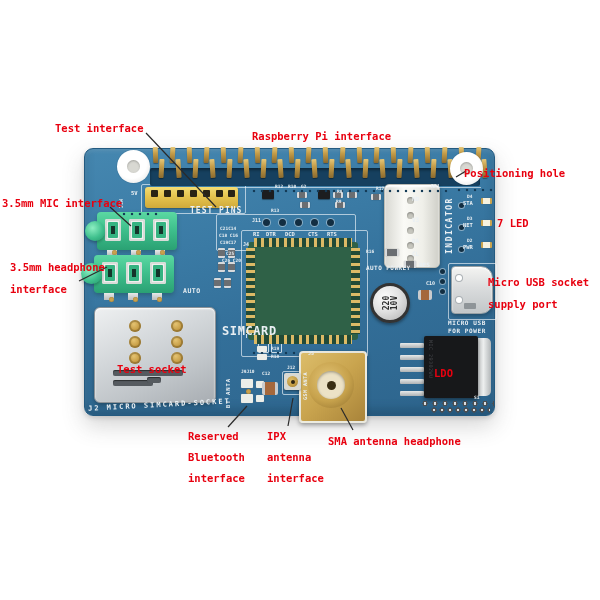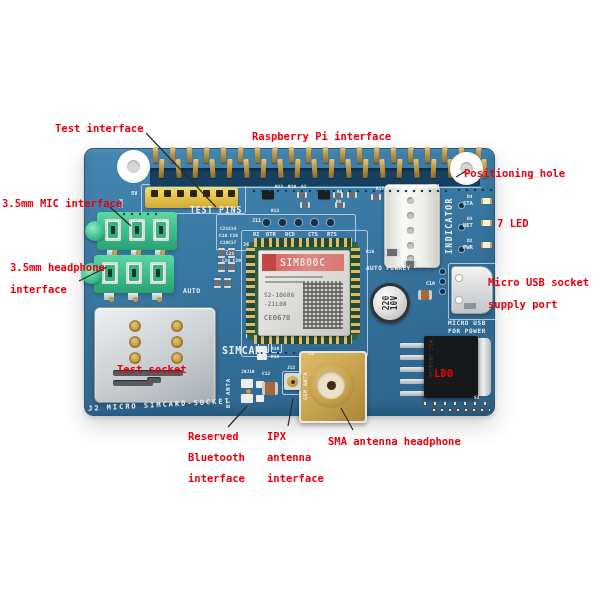--- a/index.html
+++ b/index.html
@@ -264,32 +264,20 @@
   <div class="abs" style="left:258px;top:338px;width:9px;height:13px;border:1px solid rgba(240,246,250,.8);border-radius:1px 3px 1px 1px;"></div>
   <div class="abs" style="left:271px;top:338px;width:9px;height:13px;border:1px solid rgba(240,246,250,.8);border-radius:1px 3px 1px 1px;"></div>
   <div class="abs" style="left:246px;top:328px;width:14px;height:9px;border-left:1px solid rgba(240,246,250,.8);border-top:1px solid rgba(240,246,250,.8);"></div>
 
   <div class="module">
     <div class="mpcb"></div>
     <div class="padstrip ph" style="left:10px;top:2px;width:98px;height:9px;"></div>
     <div class="padstrip ph" style="left:10px;top:99px;width:98px;height:9px;"></div>
     <div class="padstrip pv" style="left:2px;top:12px;width:9px;height:86px;"></div>
     <div class="padstrip pv" style="left:107px;top:12px;width:9px;height:86px;"></div>
-    <div class="shield">
-      <div class="mlabel">
-        <span class="logo"></span>
-        <span class="brand">SIM800C</span>
-      </div>
-      <div class="grayline" style="left:6px;top:25px;width:58px;"></div>
-      <div class="grayline" style="left:6px;top:30px;width:48px;"></div>
-      <div class="mtext" style="left:5px;top:40px;">S2-10686</div>
-      <div class="mtext" style="left:5px;top:49px;">-Z1L08</div>
-      <div class="mtext" style="left:5px;top:63px;font-size:7px;">CE0678</div>
-      <div class="qr"></div>
-    </div>
   </div>
   <div class="dots" style="left:250px;top:350px;width:100px;"></div>
 
   <div class="cap">
     <div class="val"><span>220</span><br><span>10V</span></div>
   </div>
 
   <div class="jst">
     <i style="top:12px;"></i>
       <i style="top:27px;"></i>
@@ -381,21 +369,21 @@
       <span class="silk" style="left: 285px; top: 232px; font-size: 5.5px;">DCD</span>
       <span class="silk" style="left: 308px; top: 232px; font-size: 5.5px;">CTS</span>
       <span class="silk" style="left: 327px; top: 232px; font-size: 5.5px;">RTS</span>
       <span class="silk" style="left: 243px; top: 242px; font-size: 5px;">J4</span>
       <span class="silk" style="left: 220px; top: 227px; font-size: 4.5px;">C21C14</span>
       <span class="silk" style="left: 219px; top: 234px; font-size: 4.5px;">C18 C16</span>
       <span class="silk" style="left: 220px; top: 241px; font-size: 4.5px;">C19C17</span>
       <span class="silk" style="left: 226px; top: 252px; font-size: 4.5px;">C25</span>
       <span class="silk" style="left: 222px; top: 259px; font-size: 4.5px;">C26 C20</span>
       <span class="silk" style="left: 183px; top: 288px; font-size: 6.5px; letter-spacing: 0.5px;">AUTO</span>
-      <span class="silk" style="left: 222px; top: 346px; font-size: 10px; letter-spacing: 0.6px;">SIMCARD</span>
+      <span class="silk" style="left: 222px; top: 325px; font-size: 12px; letter-spacing: 0.6px;">SIMCARD</span>
       <span class="silk" style="left: 271px; top: 347px; font-size: 4.5px;">R19</span>
       <span class="silk" style="left: 271px; top: 355px; font-size: 4.5px;">R18</span>
       <span class="silk" style="left: 88px; top: 402px; font-size: 7px; letter-spacing: 2px; transform: rotate(-3deg);">J2 MICRO SIMCARD-SOCKET</span>
       <span class="silk vup" style="left: 226px; top: 408px; font-size: 5.5px; letter-spacing: 1px;">BT ANTA</span>
       <span class="silk" style="left: 241px; top: 370px; font-size: 4.5px;">J9J10</span>
       <span class="silk" style="left: 262px; top: 372px; font-size: 4.5px;">C12</span>
       <span class="silk" style="left: 287px; top: 366px; font-size: 4.5px;">J12</span>
       <span class="silk vup" style="left: 303px; top: 400px; font-size: 5px; letter-spacing: 0.5px;">GSM ANTA</span>
       <span class="silk" style="left: 308px; top: 351px; font-size: 5px;">J5</span>
       <span class="silk" style="left: 366px; top: 265px; font-size: 6px; letter-spacing: 0.45px;">AUTO POWKEY</span>

